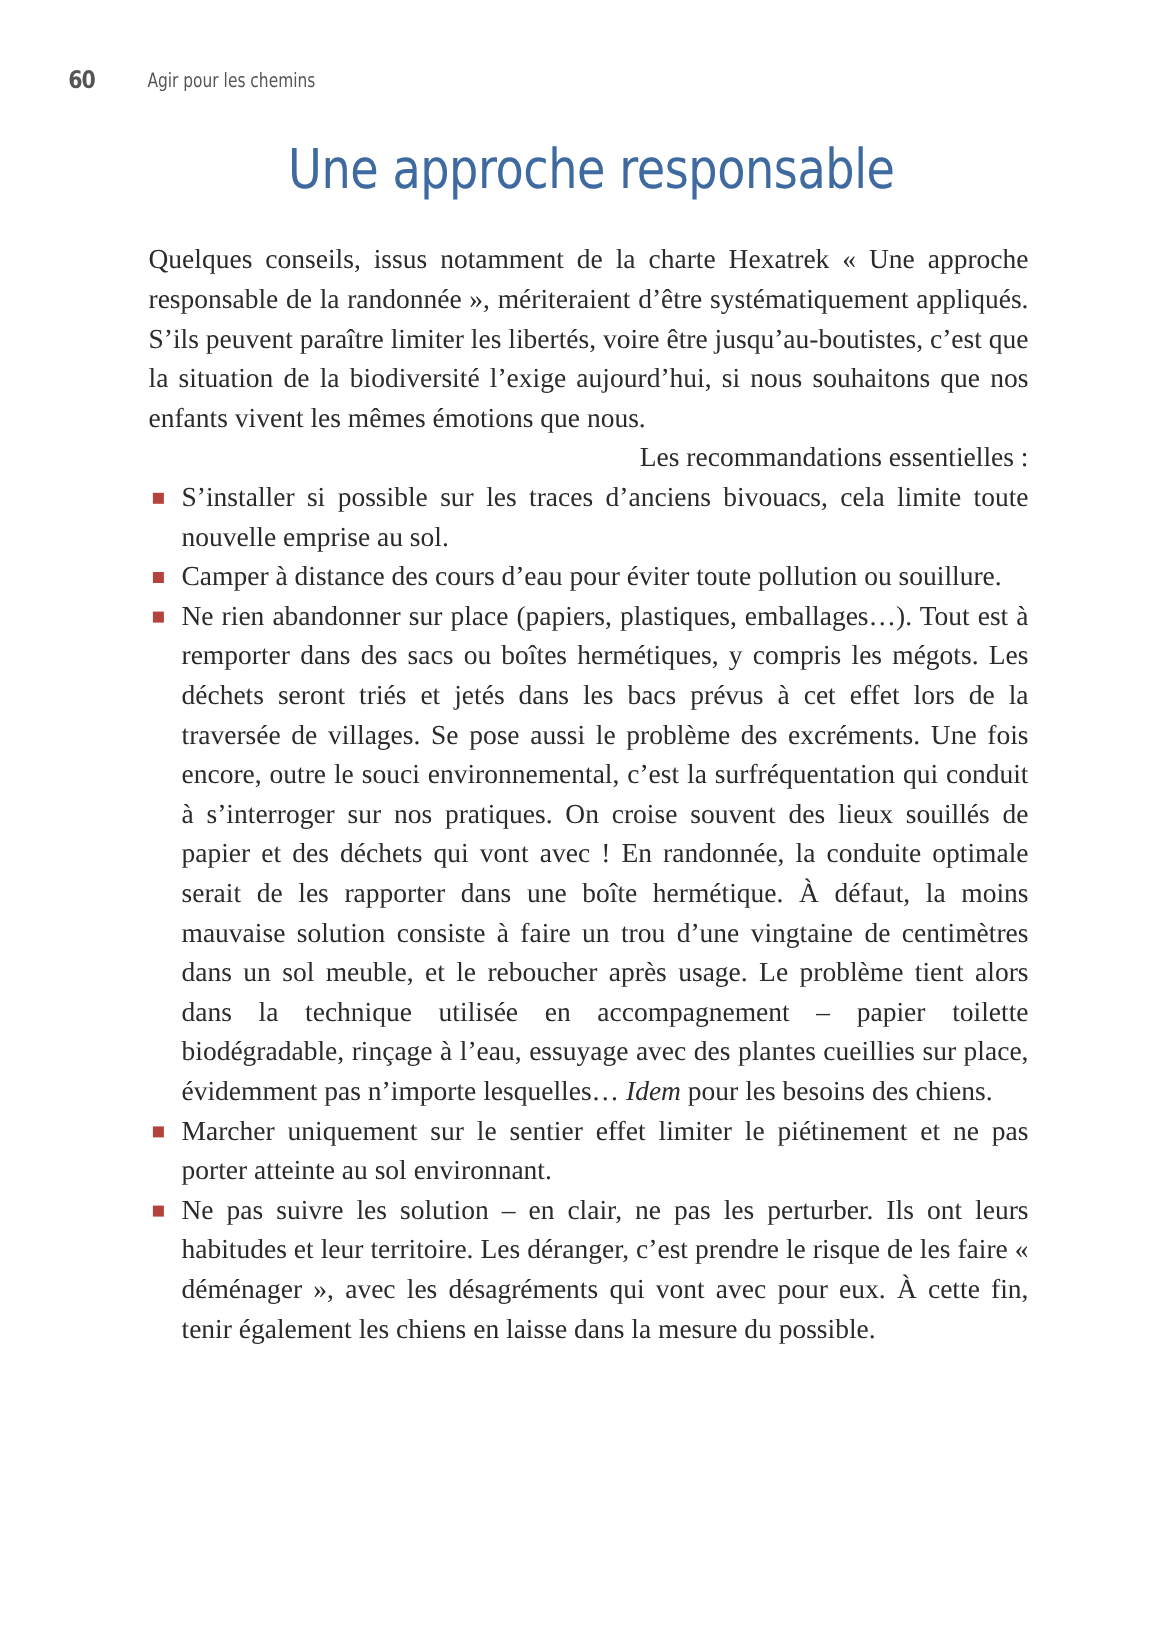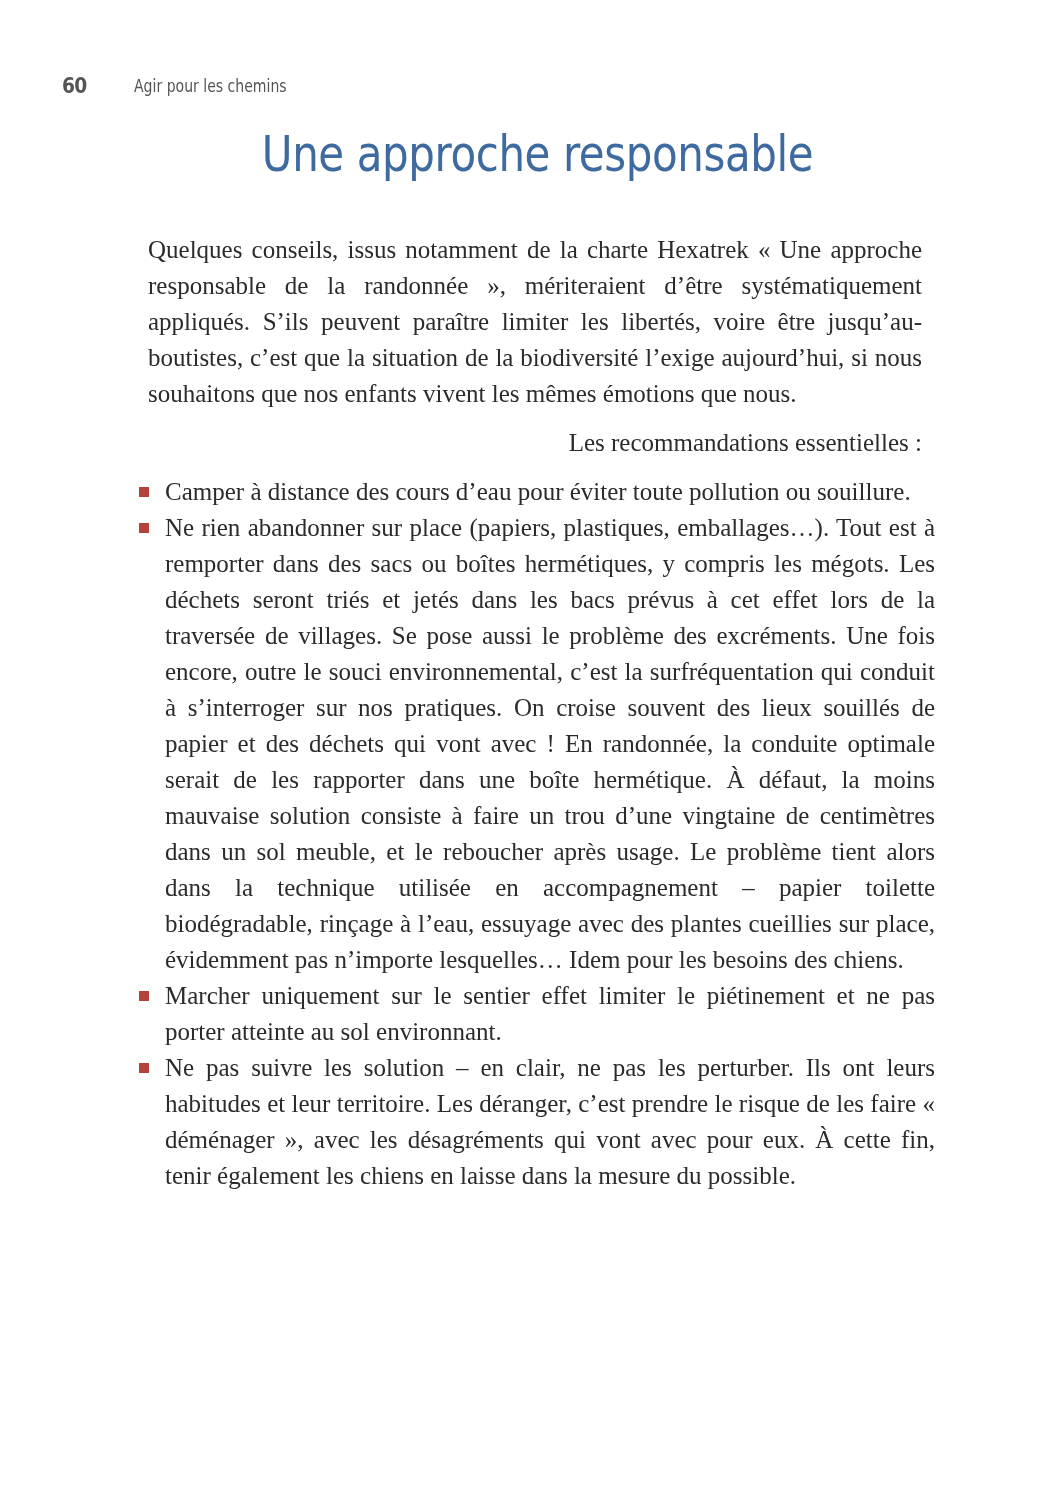--- a/index.html
+++ b/index.html
@@ -15,21 +15,20 @@
       color: #2a2a2a;
     }
     .running-head {
       position: absolute;
       top: 56px;
       left: 62px;
       height: 34px;
       display: flex;
       align-items: center;
       font-family: "DejaVu Sans", sans-serif;
-      margin-top: 12px;
     }
     .page-number {
       font-family: "DejaVu Sans", sans-serif;
       font-weight: bold;
       font-size: 22px;
       color: #555555;
       letter-spacing: -1px;
       transform: scaleX(0.85);
       transform-origin: left center;
       width: 30px;
@@ -64,21 +63,21 @@
       position: absolute;
       top: 219px;
       left: 135px;
       width: 800px;
       font-family: "Liberation Serif", "DejaVu Serif", serif;
       font-size: 25px;
       line-height: 36px;
       color: #2b2b2b;
     }
     .body-text p {
-      margin: 13px;
+      margin: 0;
       text-align: justify;
     }
     .bullet-list {
       list-style: none;
       margin: 0;
       padding: 0;
     }
     .bullet-item {
       position: relative;
       padding-left: 30px;
@@ -86,36 +85,41 @@
     }
     .bullet-marker {
       position: absolute;
       left: 4px;
       top: 13px;
       width: 10px;
       height: 10px;
       background: #b3433c;
     }
     .italic {
+      font-style: italic;
     }
   </style>
 </head>
 <body>
 
 <div class="running-head">
   <span class="page-number">60</span>
   <span class="running-title">Agir pour les chemins</span>
 </div>
 
 <h1 class="chapter-title">Une approche responsable</h1>
 
 <div class="body-text">
   <p>Quelques conseils, issus notamment de la charte Hexatrek « Une approche responsable de la randonnée », mériteraient d’être systématiquement appliqués. S’ils peuvent paraître limiter les libertés, voire être jusqu’au-boutistes, c’est que la situation de la biodiversité l’exige aujourd’hui, si nous souhaitons que nos enfants vivent les mêmes émotions que nous.</p>
   <p style="text-align:right;">Les recommandations essentielles :</p>
   <ul class="bullet-list">
+    <li class="bullet-item">
+      <span class="bullet-marker"></span>
+      <span>S’installer si possible sur les traces d’anciens bivouacs, cela limite toute nouvelle emprise au sol.</span>
+    </li>
     <li class="bullet-item">
       <span class="bullet-marker"></span>
       <span>Camper à distance des cours d’eau pour éviter toute pollution ou souillure.</span>
     </li>
     <li class="bullet-item">
       <span class="bullet-marker"></span>
       <span>Ne rien abandonner sur place (papiers, plastiques, emballages…). Tout est à remporter dans des sacs ou boîtes hermétiques, y compris les mégots. Les déchets seront triés et jetés dans les bacs prévus à cet effet lors de la traversée de villages. Se pose aussi le problème des excréments. Une fois encore, outre le souci environnemental, c’est la surfréquentation qui conduit à s’interroger sur nos pratiques. On croise souvent des lieux souillés de papier et des déchets qui vont avec ! En randonnée, la conduite optimale serait de les rapporter dans une boîte hermétique. À défaut, la moins mauvaise solution consiste à faire un trou d’une vingtaine de centimètres dans un sol meuble, et le reboucher après usage. Le problème tient alors dans la technique utilisée en accompagnement – papier toilette biodégradable, rinçage à l’eau, essuyage avec des plantes cueillies sur place, évidemment pas n’importe lesquelles… </span><span class="italic">Idem</span><span> pour les besoins des chiens.</span>
     </li>
     <li class="bullet-item">
       <span class="bullet-marker"></span>

